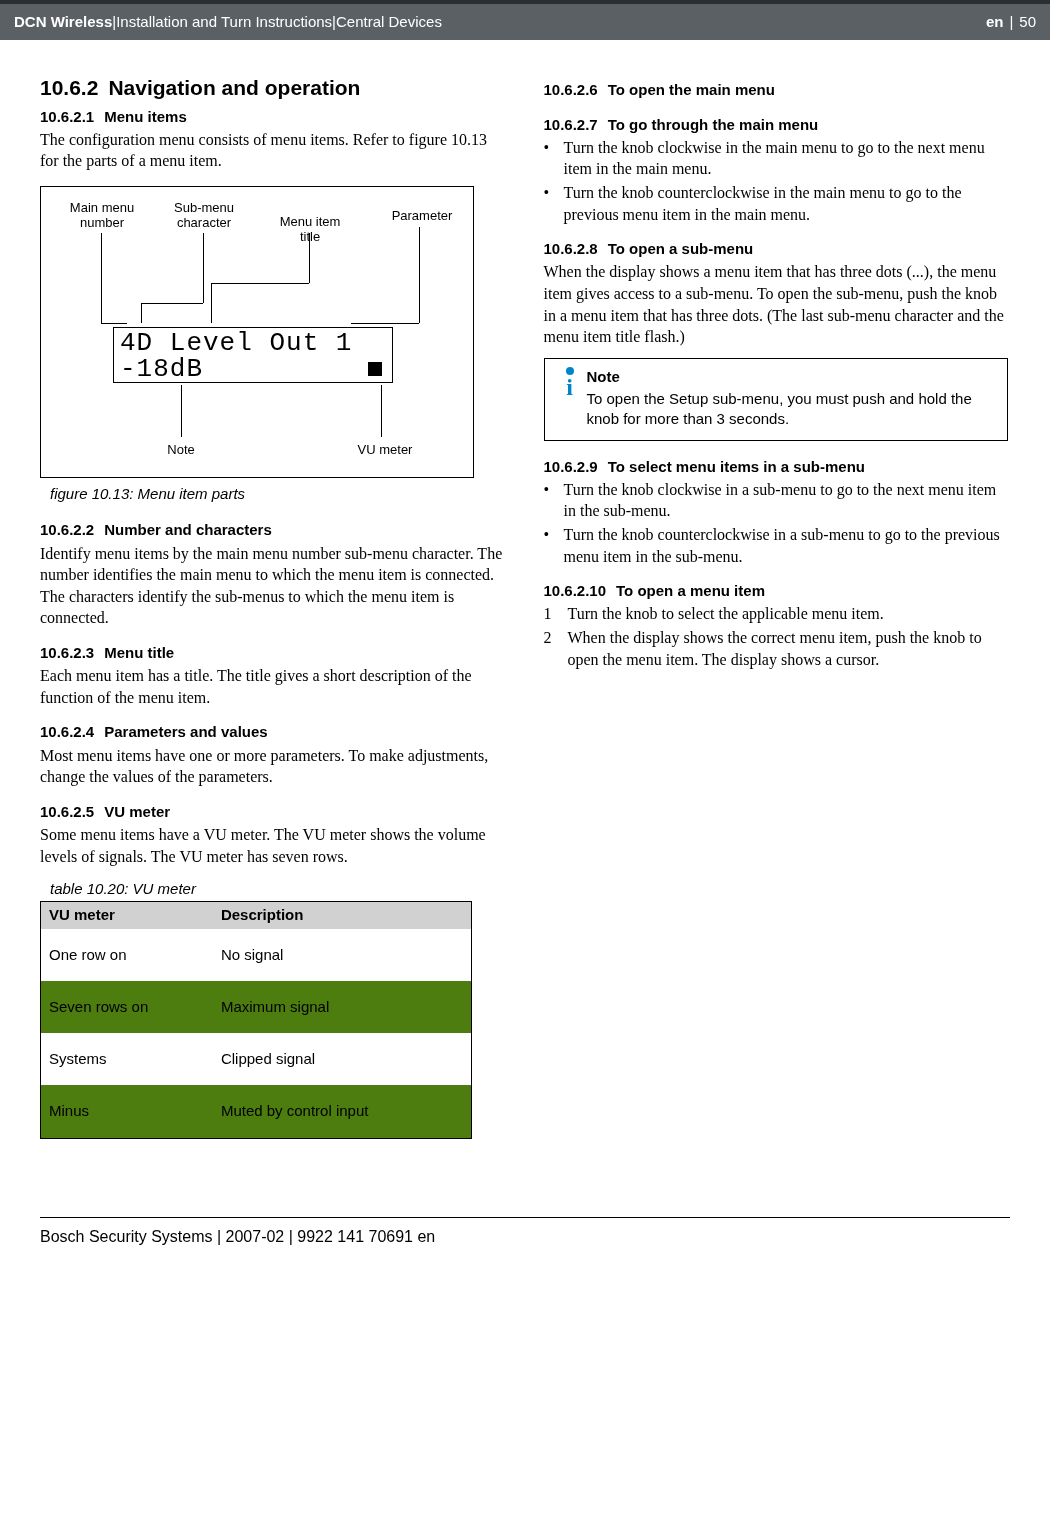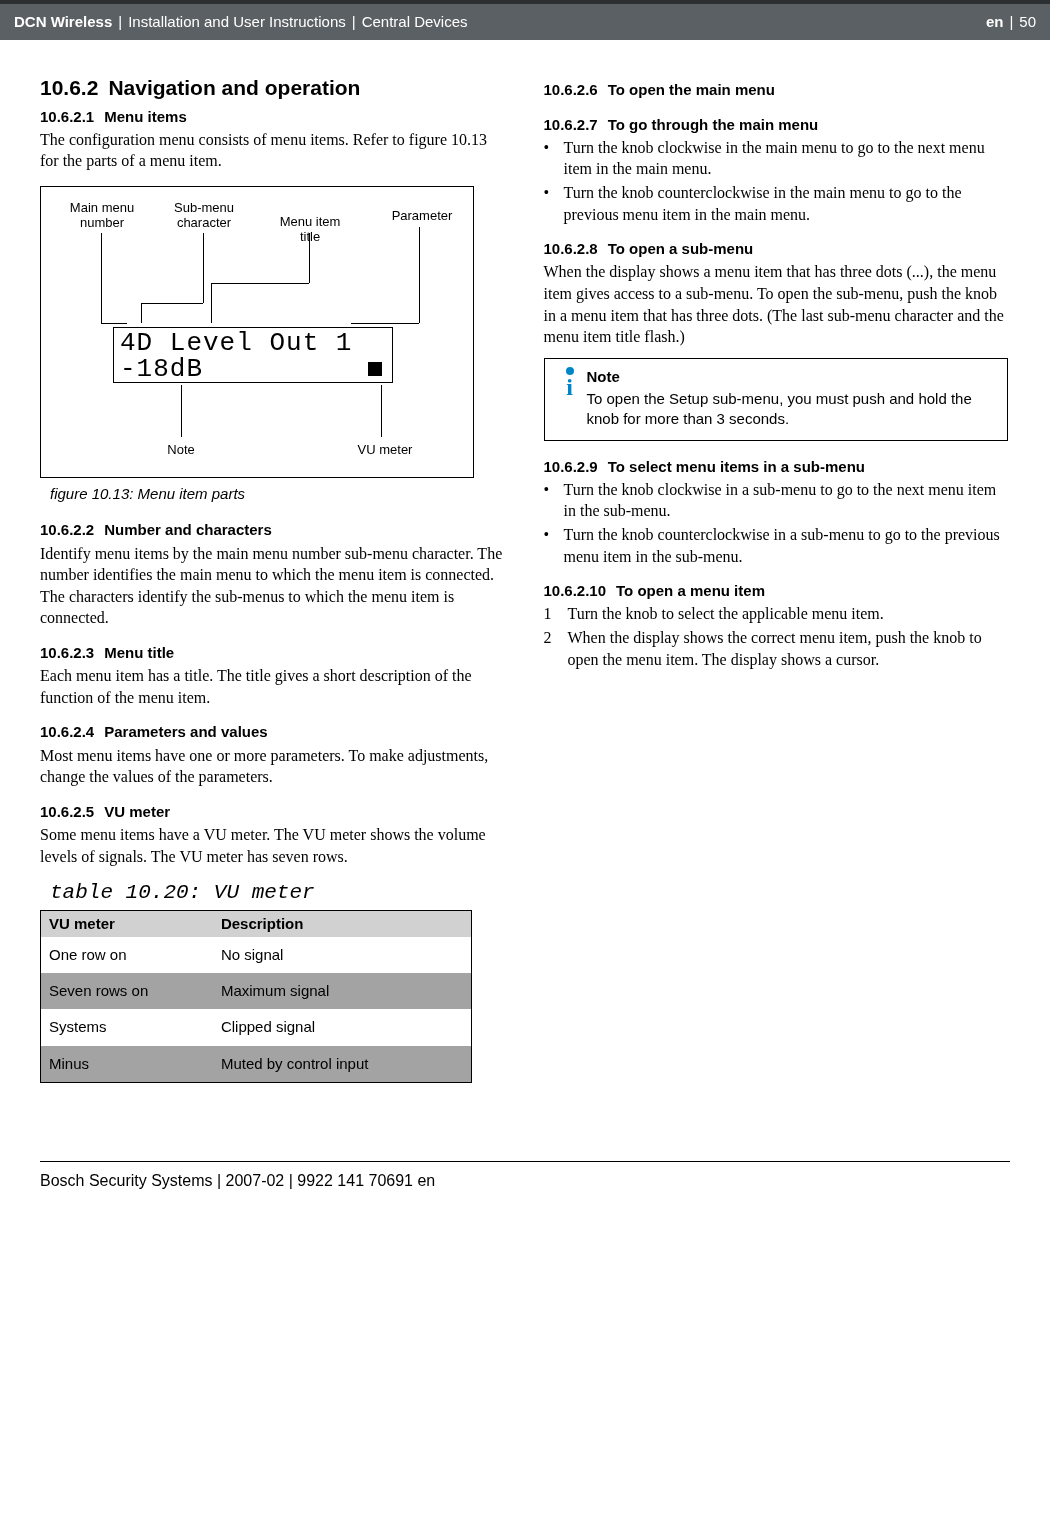--- a/index.html
+++ b/index.html
@@ -1,42 +1,42 @@
 <!DOCTYPE html>
 <html><head>
 <meta charset="utf-8">
 <style>
 html,body{margin:0;padding:0;background:#fff;color:#000}
 body{width:1050px;font-family:Arial,Helvetica,sans-serif;font-size:16px;line-height:1.35}
 .hdr{background:#5b6064;color:#fff;display:flex;align-items:center;justify-content:space-between;padding:8px 14px;border-top:4px solid #2c2f31}
-.hdr .left{display:flex;align-items:center;gap:6px;font-size:15px}
+.hdr .left{display:flex;align-items:center;gap:0;font-size:15px}
 .hdr .left .bold{font-weight:700}
 .hdr .right{display:flex;align-items:center;gap:6px;font-size:15px}
 .hdr .right .bold{font-weight:700}
 .page{display:flex;gap:37px;padding:34px 40px 18px 40px}
 .col{flex:1;min-width:0}
 h2{font-family:Arial,sans-serif;font-weight:700;font-size:21px;margin:0 0 4px 0}
 h2 .num{margin-right:10px}
 h3{font-family:Arial,sans-serif;font-weight:700;font-size:15px;margin:0 0 2px 0}
 h3 .num{margin-right:10px}
 h4{font-family:Arial,sans-serif;font-weight:700;font-size:15px;margin:14px 0 2px 0}
 h4 .num{margin-right:10px}
 p{font-family:Georgia,'Times New Roman',serif;font-size:16px;margin:0 0 2px 0;line-height:1.35}
 .figbox{border:1px solid #000;margin:14px 0 6px 0;width:432px;height:290px;position:relative;font-family:Arial,sans-serif}
 .fl{position:absolute;font-size:13px;text-align:center;line-height:1.15}
 .lcd{position:absolute;left:72px;top:140px;width:280px;height:56px;border:1.5px solid #000;font-family:'Courier New',monospace;font-size:26px;letter-spacing:1px;padding:2px 6px;box-sizing:border-box;line-height:1.0}
 .lcdsq{position:absolute;right:10px;bottom:6px;width:14px;height:14px;background:#000}
 .vline{position:absolute;width:1px;background:#000}
 .hline{position:absolute;height:1px;background:#000}
 .figcap{font-family:Arial,sans-serif;font-style:italic;font-size:15px;margin:6px 0 16px 10px}
-.tblcap{font-family:Liberation Mono, monospace;font-style:italic;font-size:21px;margin:12px 0 2px 10px}
+.tblcap{font-family:Liberation Sans, sans-serif;font-style:italic;font-size:15px;margin:12px 0 2px 10px}
 table.vu{border:1px solid #000;border-collapse:collapse;width:432px;font-family:Arial,sans-serif;font-size:15px}
 table.vu th{background:#d1d1d1;text-align:left;padding:3px 8px;font-weight:700;border:none}
-table.vu td{padding:8px 8px;border:none}
-table.vu tr.alt{background:#a3a3a3}
+table.vu td{padding:16px 8px;border:none}
+table.vu tr.alt{background:#4d7c0f}
 ul.b{list-style:none;padding:0;margin:0 0 4px 0}
 ul.b li{font-family:Georgia,'Times New Roman',serif;font-size:16px;display:flex;gap:12px;margin:0 0 2px 0;line-height:1.35}
 ul.b li .m{width:8px;flex:none}
 ol.n{list-style:none;padding:0;margin:0}
 ol.n li{font-family:Georgia,'Times New Roman',serif;font-size:16px;display:flex;gap:12px;margin:0 0 2px 0;line-height:1.35}
 ol.n li .m{width:12px;flex:none}
 .notebox{border:1px solid #000;width:464px;display:flex;padding:8px 12px 10px 8px;box-sizing:border-box;margin:10px 0 16px 0}
 .noteicon{width:34px;flex:none;display:flex;flex-direction:column;align-items:center}
 .noteicon .dot{width:8px;height:8px;border-radius:50%;background:#0086c8;margin-bottom:2px}
 .noteicon .i{font-family:Georgia,serif;font-weight:700;font-size:24px;color:#0086c8;line-height:0.85}
@@ -44,21 +44,21 @@
 .notetxt .nt{font-weight:700;display:block;margin-bottom:2px}
 .footer{border-top:1px solid #000;margin:60px 40px 0 40px;padding:8px 0;font-family:Arial,sans-serif;font-size:16px}
 </style>
 </head>
 <body>
 
 <div class="hdr">
   <div class="left">
     <span class="bold">DCN Wireless</span>
     <span> | </span>
-    <span>Installation and User Instructions</span>
+    <span>Installation and Turn Instructions</span>
     <span> | </span>
     <span>Central Devices</span>
   </div>
   <div class="right">
     <span class="bold">en</span>
     <span> | </span>
     <span>50</span>
   </div>
 </div>
 

